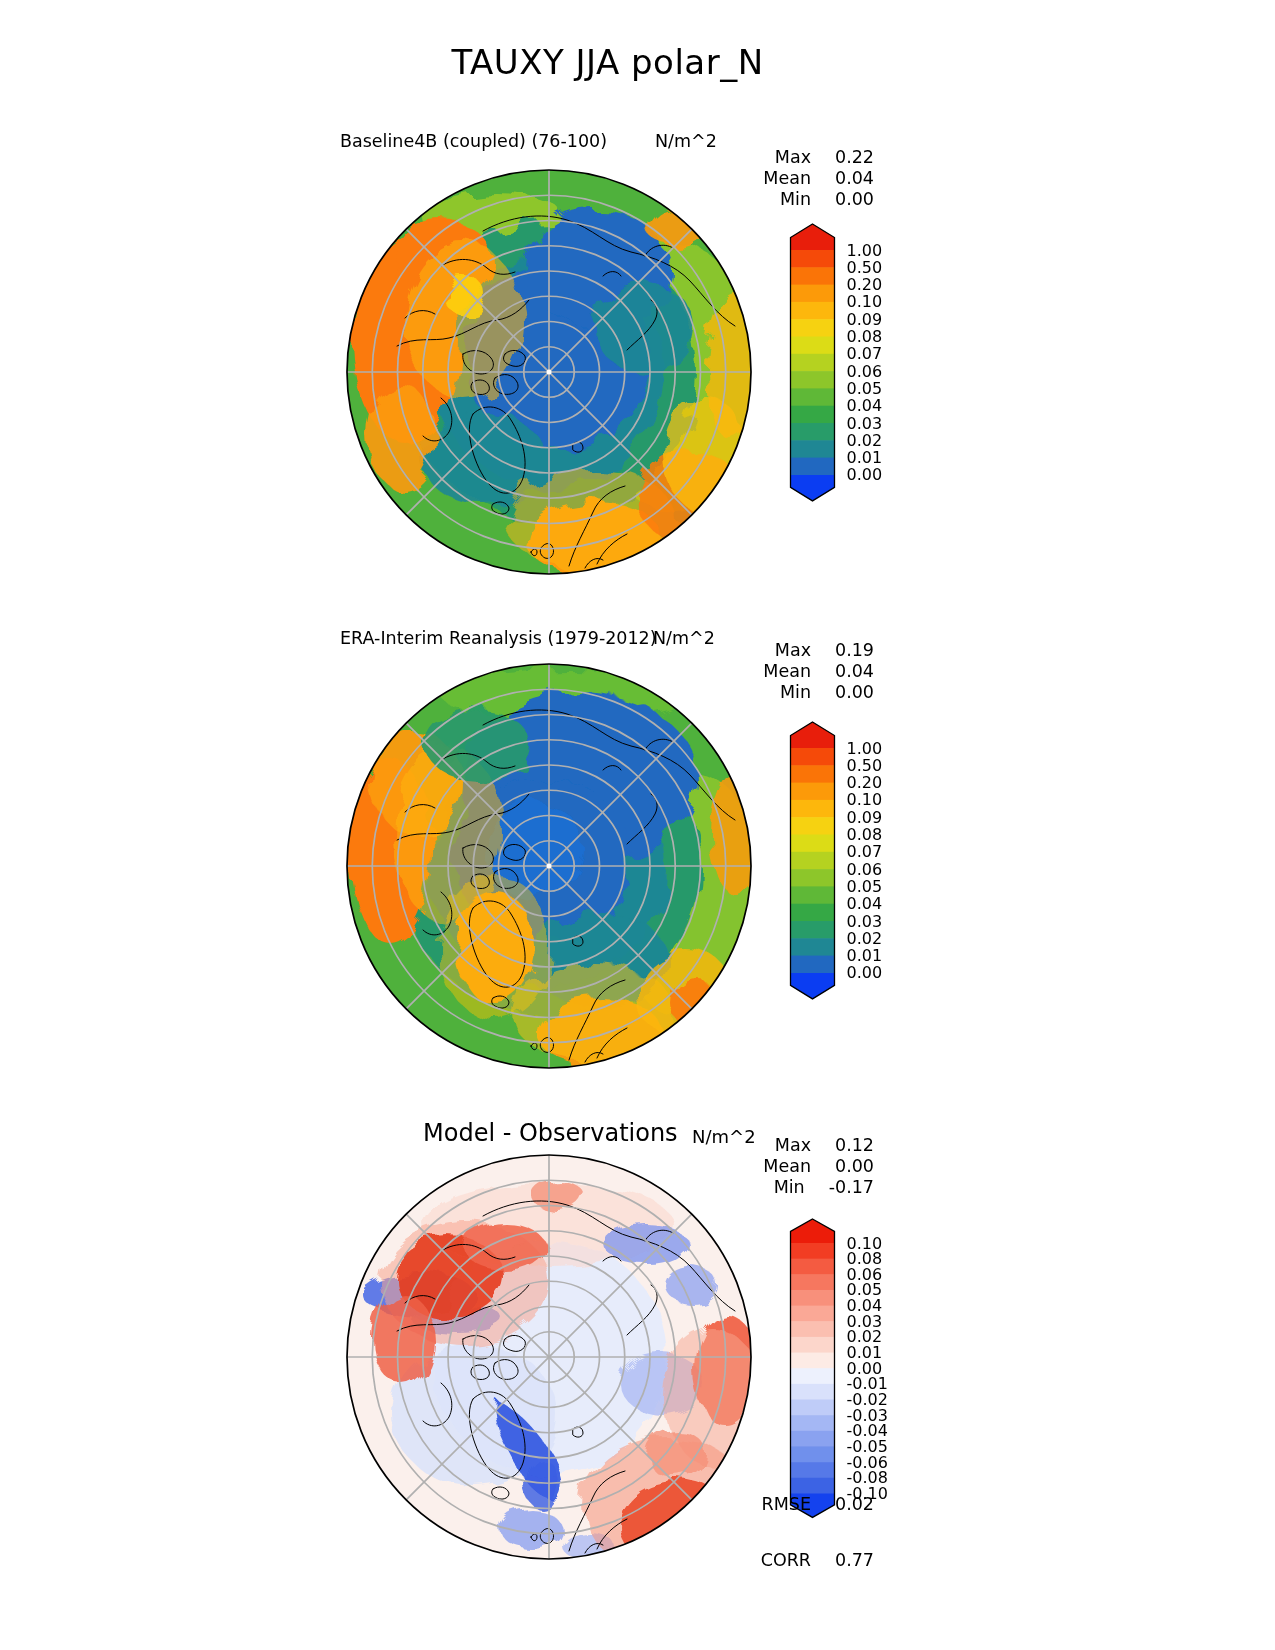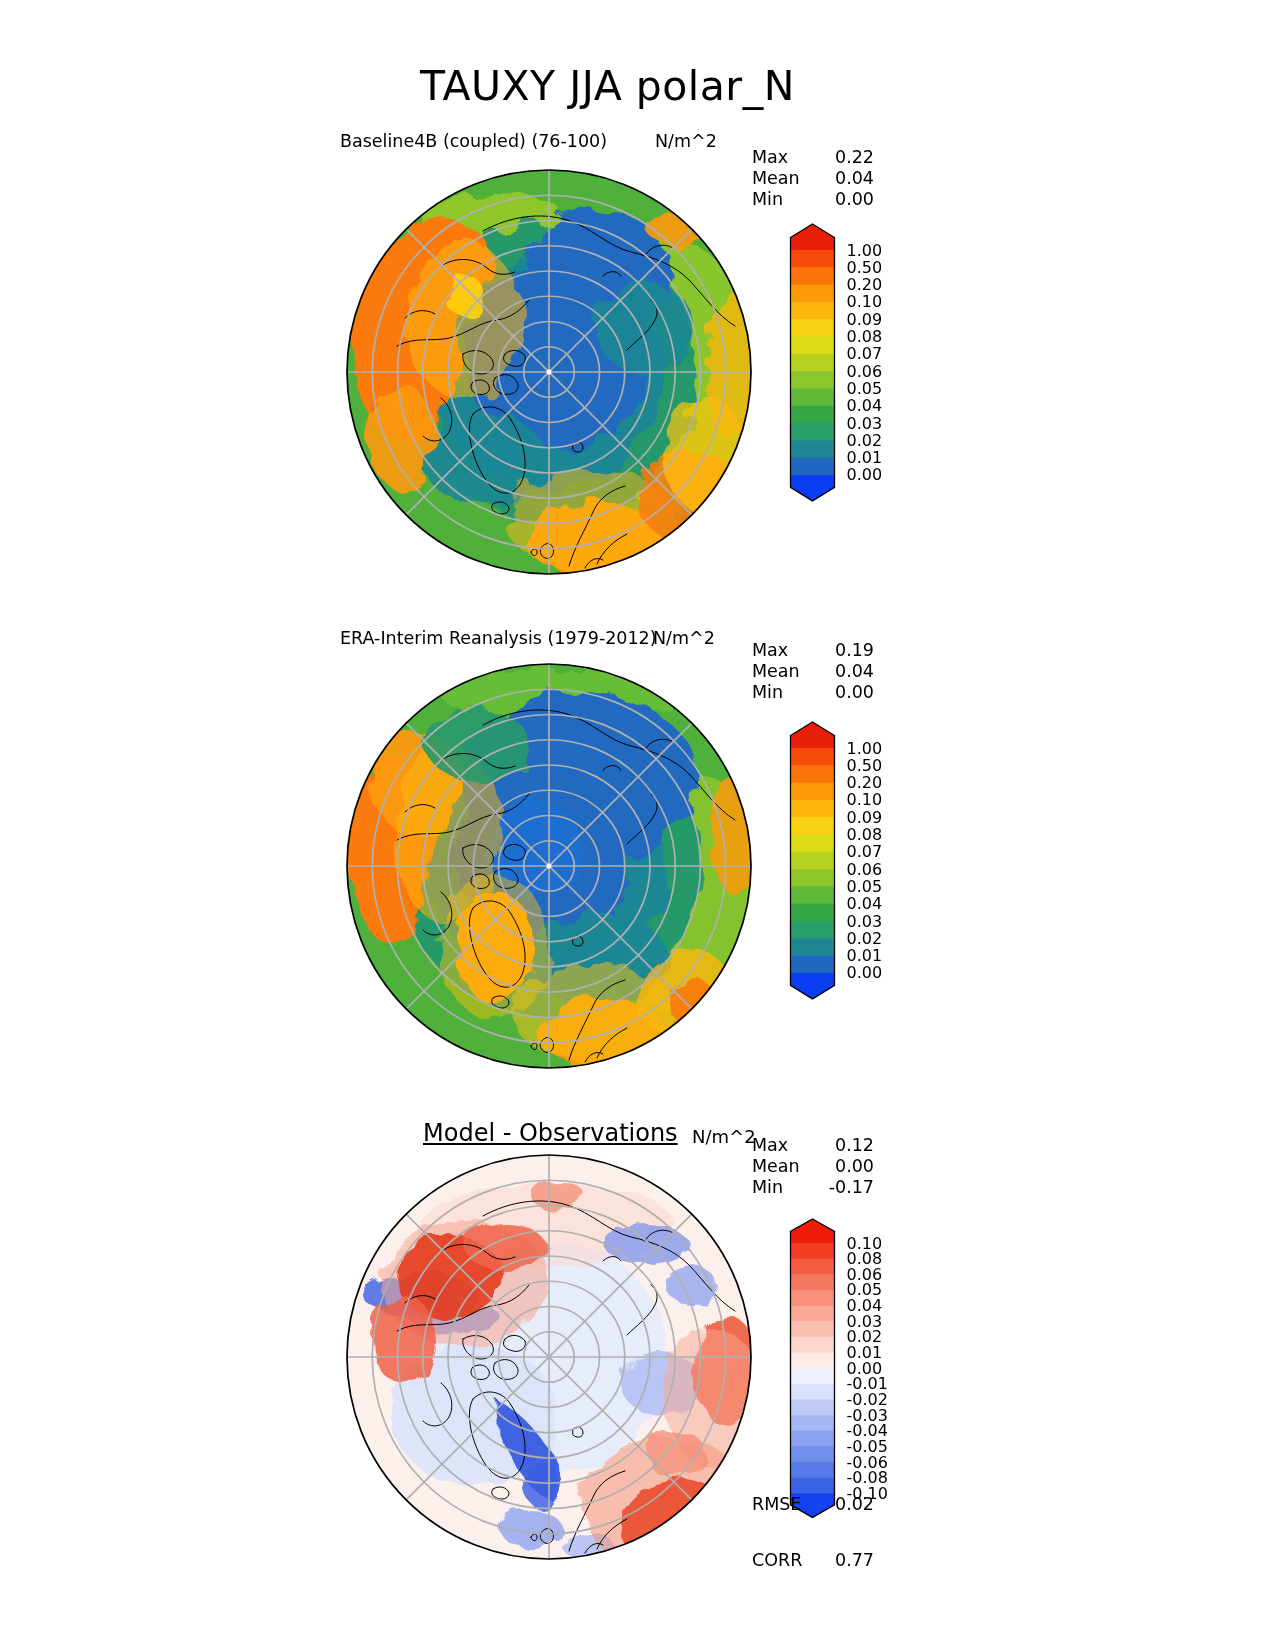--- a/index.html
+++ b/index.html
@@ -1,24 +1,24 @@
 <!DOCTYPE html>
 <html><head>
 <meta charset="utf-8">
 <style>
   html,body{margin:0;padding:0;background:#fff;}
   .figure{position:relative;width:1275px;height:1650px;background:#fff;
           font-family:"DejaVu Sans","Liberation Sans",sans-serif;color:#000;overflow:hidden;}
   .abs{position:absolute;}
-  .fig-title{font-size:41px;letter-spacing:0.5px;margin-top:20px;}
+  .fig-title{font-size:34px;letter-spacing:0.5px;}
   .subtitle{font-size:17.5px;}
   .units{font-size:17.5px;}
-  .p3-title{font-size:24px;text-decoration:underline;}
+  .p3-title{font-size:24px;}
   .p3-units{font-size:18px;}
-  .statrow{display:flex;justify-content:space-between;width:122px;font-size:17.5px;line-height:20px;}
+  .statrow{display:flex;justify-content:flex-end;width:122px;font-size:17.5px;line-height:20px;gap:24px;}
   .colorbar text{font-size:16px;fill:#000;}
   .graticule circle,.graticule line{fill:none;stroke:#b0b0b0;stroke-width:1.7;}
   .maprim{fill:none;stroke:#000;stroke-width:1.7;}
   svg{display:block;}
 </style>
 </head>
 <body>
 
 <svg width="0" height="0" style="position:absolute" aria-hidden="true">
   <defs>

